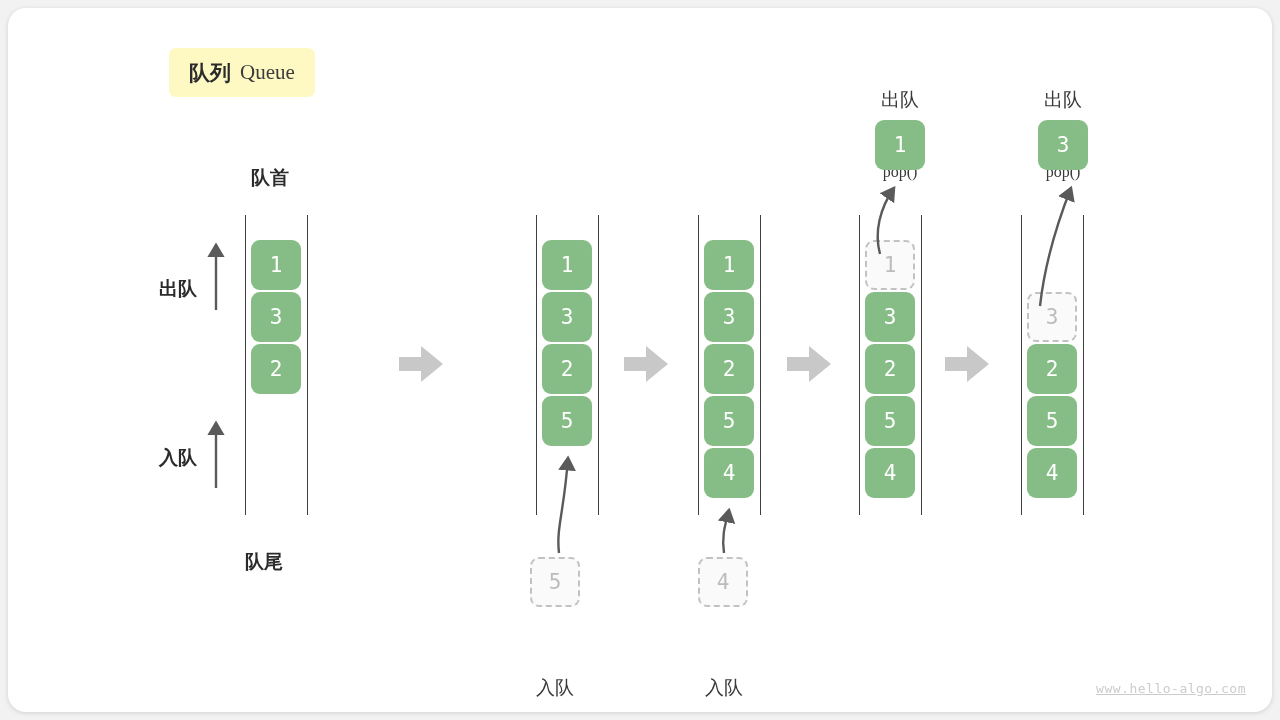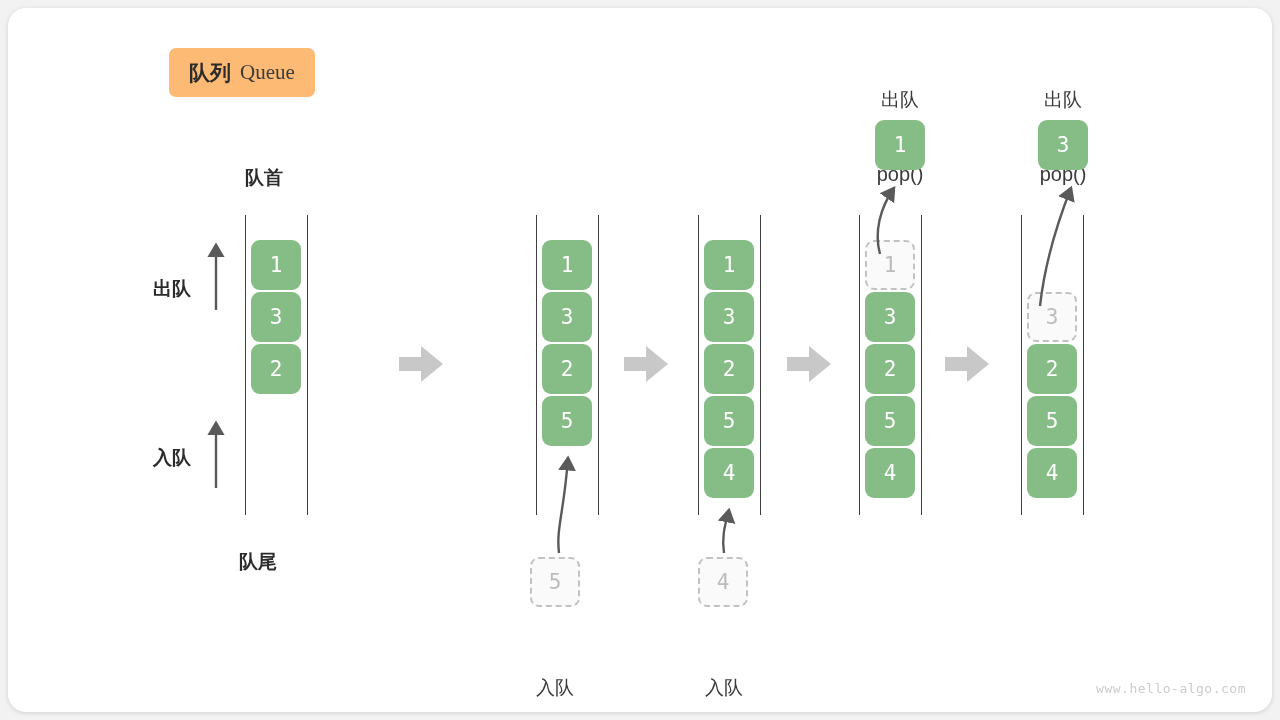--- a/index.html
+++ b/index.html
@@ -11,21 +11,21 @@
   }
   #card{
     position:absolute;left:8px;top:8px;width:1264px;height:704px;
     background:#ffffff;border-radius:18px;
     box-shadow:0 1px 5px rgba(0,0,0,.14);
   }
   #stage{position:absolute;left:0;top:0;width:1264px;height:704px;}
 
   
   .badge{
-    position:absolute;background:#fdba74;border-radius:7px;
+    position:absolute;background:#fef9c3;border-radius:7px;
     display:flex;align-items:center;justify-content:center;gap:9px;
     padding:0 20px;height:49px;
   }
   .badge .cn{font-size:21px;font-weight:bold;color:#2b2b2b;
     font-family:"Liberation Sans","DejaVu Sans",sans-serif;}
   .badge .en{font-size:21px;color:#3c3c3c;
     font-family:Liberation Serif, serif;}
 
   
   .rail{position:absolute;width:1px;background:#3f3f3f;}
@@ -40,31 +40,32 @@
     box-sizing:border-box;
   }
   .cell.ghost{
     background:#fafafa;color:#bcbcbc;
     border:2px dashed #c2c2c2;
   }
 
   
   .lbl{position:absolute;white-space:pre;}
   .lbl.cn-bold{font-size:19px;font-weight:bold;color:#2b2b2b;
-    font-family:Liberation Serif, serif;}
+    font-family:Liberation Serif, serif;margin-left:6px;}
   .op{position:absolute;text-align:center;white-space:pre;line-height:1.45;}
   .op .cn{display:block;font-size:19px;color:#3a3a3a;
     font-family:"Liberation Sans","DejaVu Sans",sans-serif;}
-  .op .code{display:block;font-size:20px;color:#3a3a3a;
-    font-family:Liberation Sans, sans-serif;}
+  .op .code{display:block;font-size:16px;color:#3a3a3a;
+    font-family:Liberation Serif, serif;}
 
   .wm{
     position:absolute;right:26px;bottom:16px;
     font-size:13px;color:#cccccc;letter-spacing:.5px;
     font-family:"DejaVu Sans Mono","Liberation Mono",monospace;
+    text-decoration:underline;
   }
   svg.ovl{position:absolute;left:0;top:0;width:1264px;height:704px;pointer-events:none;}
 </style>
 </head>
 <body>
 
 <div id="card">
   <div id="stage">
 
     <div class="badge" style="left:161px;top:40px;">

